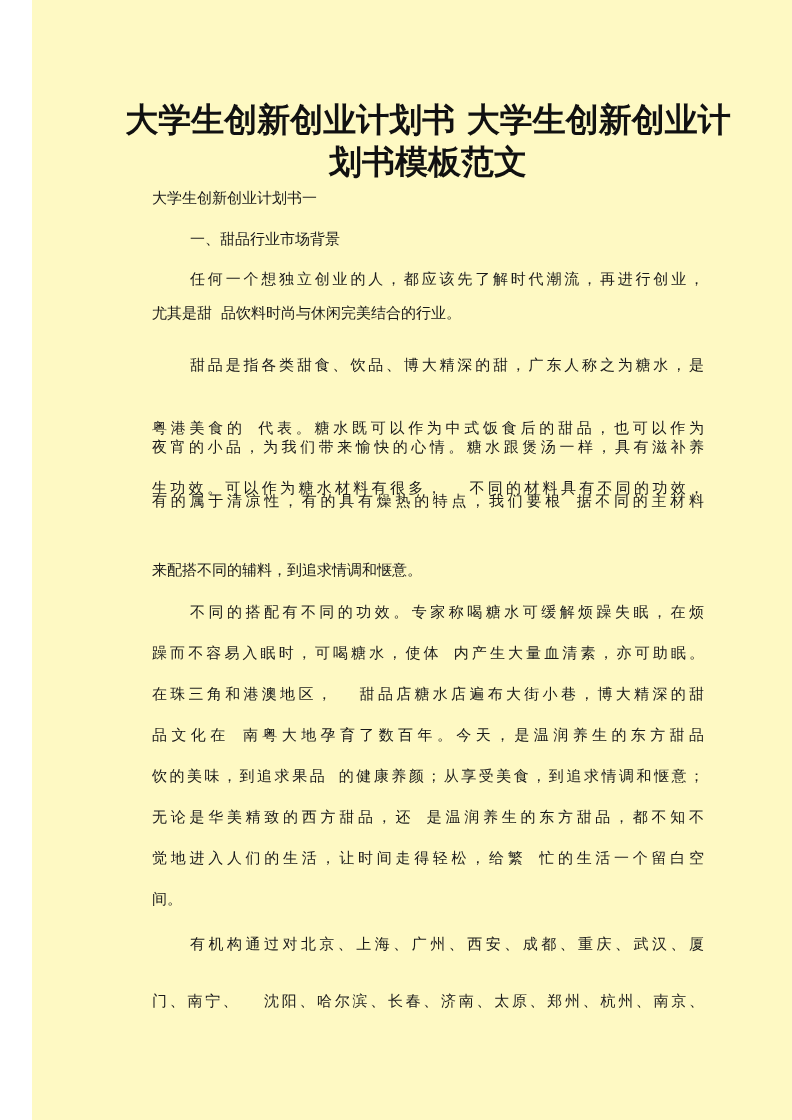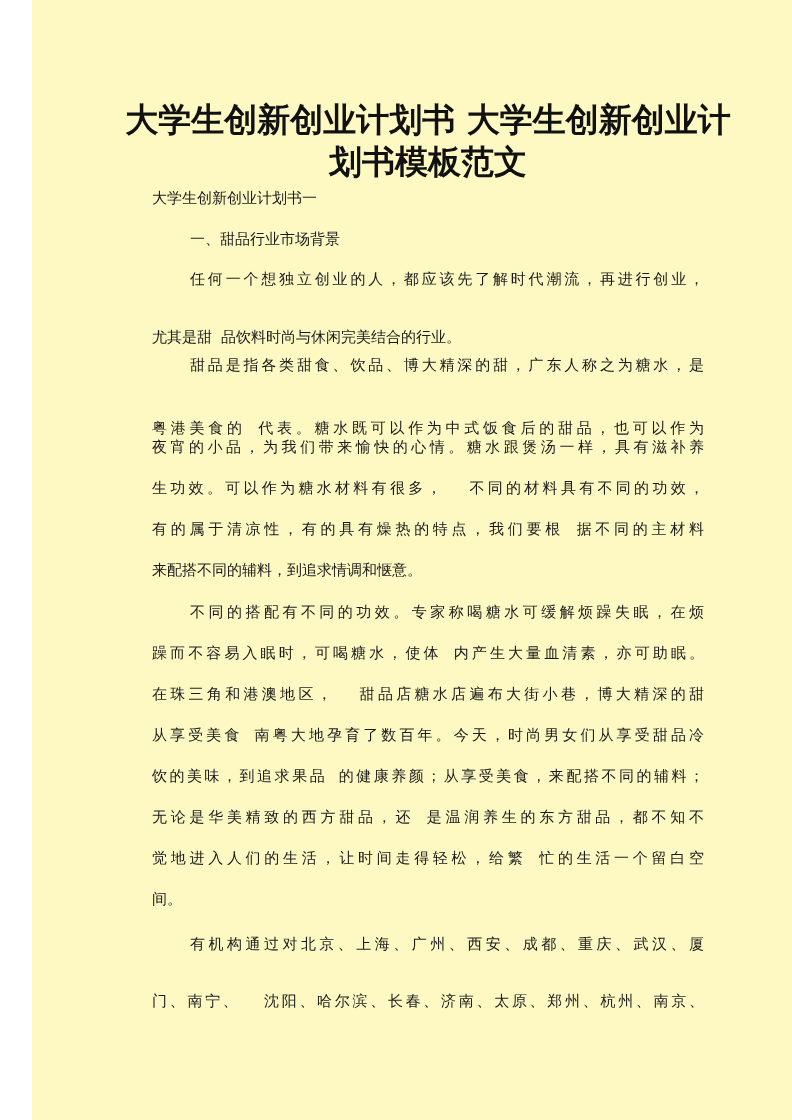--- a/index.html
+++ b/index.html
@@ -24,31 +24,31 @@
 <body>
 
 <div class="page">
   <div class="title-line" style="top:98px">大学生创新创业计划书 大学生创新创业计</div>
   <div class="title-line" style="top:140px">划书模板范文</div>
 
   <div id="body-lines">
       <div class="line last" style="top: 185px;">大学生创新创业计划书一</div>
       <div class="line indent last" style="top: 226px;">一、甜品行业市场背景</div>
       <div class="line indent" style="top: 266px;">任何一个想独立创业的人，都应该先了解时代潮流，再进行创业，</div>
-      <div class="line last" style="top: 324px;">尤其是甜 品饮料时尚与休闲完美结合的行业。</div>
+      <div class="line last" style="top: 300px;">尤其是甜 品饮料时尚与休闲完美结合的行业。</div>
       <div class="line indent" style="top: 352px;">甜品是指各类甜食、饮品、博大精深的甜，广东人称之为糖水，是</div>
       <div class="line" style="top: 415px;">粤港美食的 代表。糖水既可以作为中式饭食后的甜品，也可以作为</div>
       <div class="line" style="top: 434px;">夜宵的小品，为我们带来愉快的心情。糖水跟煲汤一样，具有滋补养</div>
       <div class="line" style="top: 475px;">生功效。可以作为糖水材料有很多，  不同的材料具有不同的功效，</div>
-      <div class="line" style="top: 516px;">有的属于清凉性，有的具有燥热的特点，我们要根 据不同的主材料</div>
+      <div class="line" style="top: 488px;">有的属于清凉性，有的具有燥热的特点，我们要根 据不同的主材料</div>
       <div class="line last" style="top: 557px;">来配搭不同的辅料，到追求情调和惬意。</div>
       <div class="line indent" style="top: 599px;">不同的搭配有不同的功效。专家称喝糖水可缓解烦躁失眠，在烦</div>
       <div class="line" style="top: 640px;">躁而不容易入眠时，可喝糖水，使体 内产生大量血清素，亦可助眠。</div>
       <div class="line" style="top: 681px;">在珠三角和港澳地区，  甜品店糖水店遍布大街小巷，博大精深的甜</div>
-      <div class="line" style="top: 722px;">从享受美食 南粤大地孕育了数百年。今天，时尚男女们从享受甜品冷</div>
-      <div class="line" style="top: 763px;">饮的美味，到追求果品 的健康养颜；从享受美食，来配搭不同的辅料；</div>
+      <div class="line" style="top: 722px;">品文化在 南粤大地孕育了数百年。今天，是温润养生的东方甜品</div>
+      <div class="line" style="top: 763px;">饮的美味，到追求果品 的健康养颜；从享受美食，到追求情调和惬意；</div>
       <div class="line" style="top: 804px;">无论是华美精致的西方甜品，还 是温润养生的东方甜品，都不知不</div>
       <div class="line" style="top: 845px;">觉地进入人们的生活，让时间走得轻松，给繁 忙的生活一个留白空</div>
       <div class="line last" style="top: 886px;">间。</div>
       <div class="line indent" style="top: 931px;">有机构通过对北京、上海、广州、西安、成都、重庆、武汉、厦</div>
       <div class="line" style="top: 988px;">门、南宁、  沈阳、哈尔滨、长春、济南、太原、郑州、杭州、南京、</div>
     </div>
 </div>
 
 </body></html>

